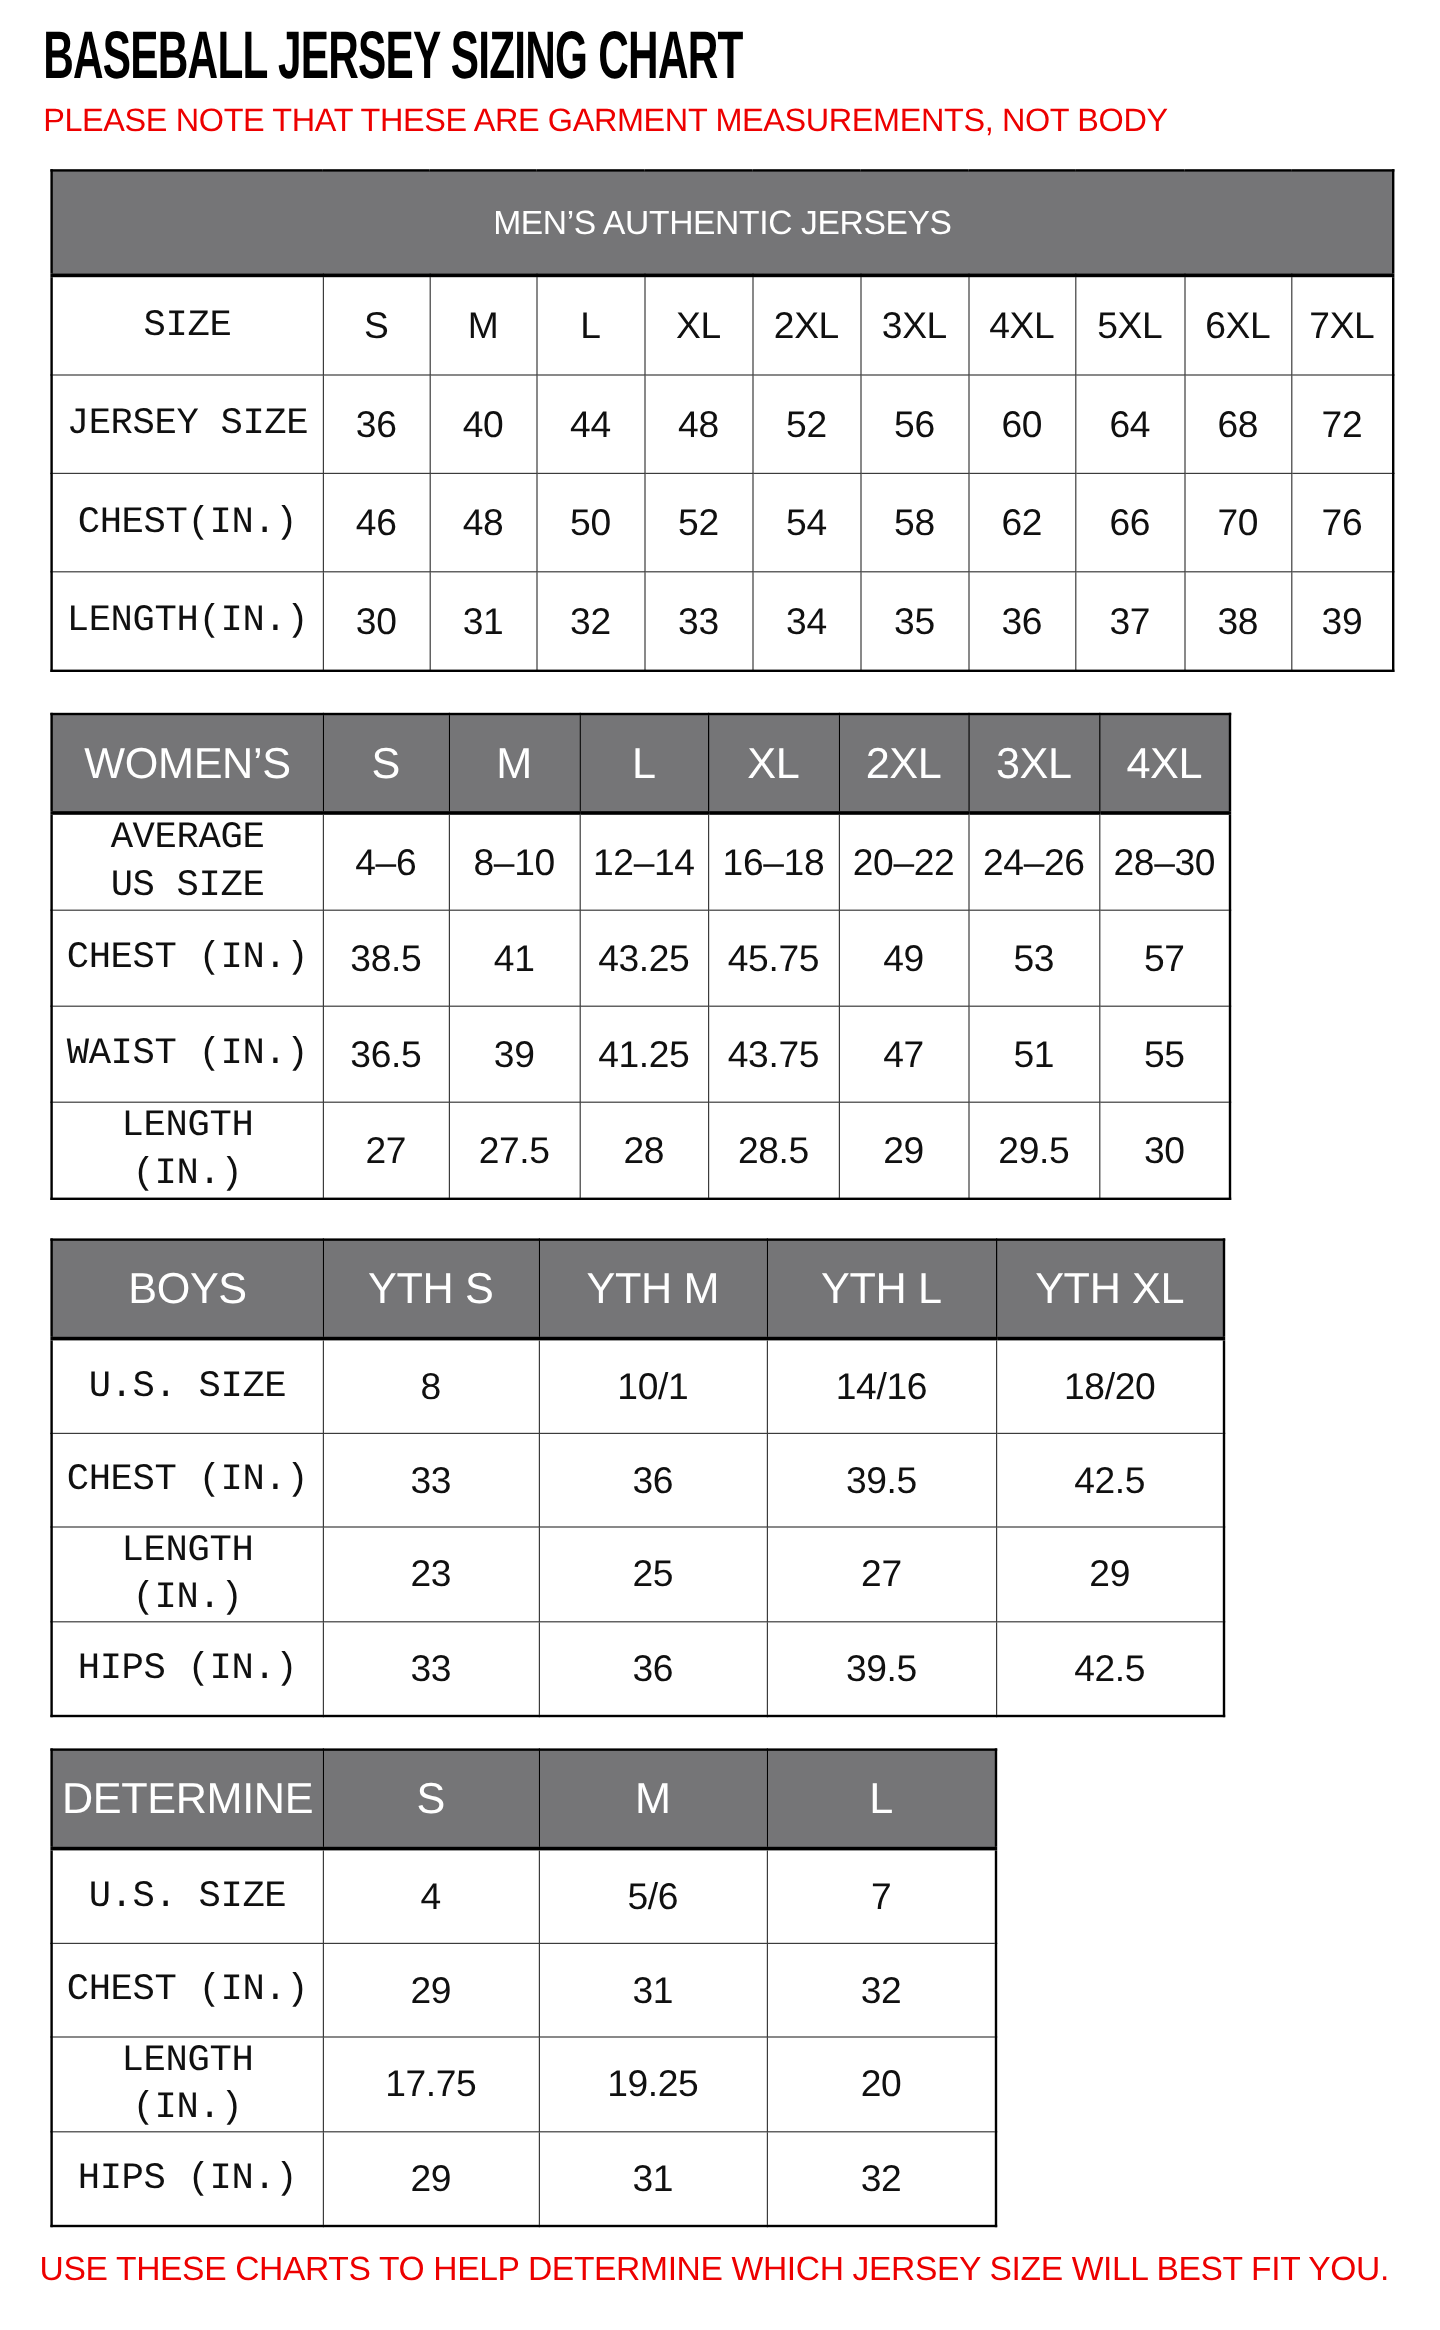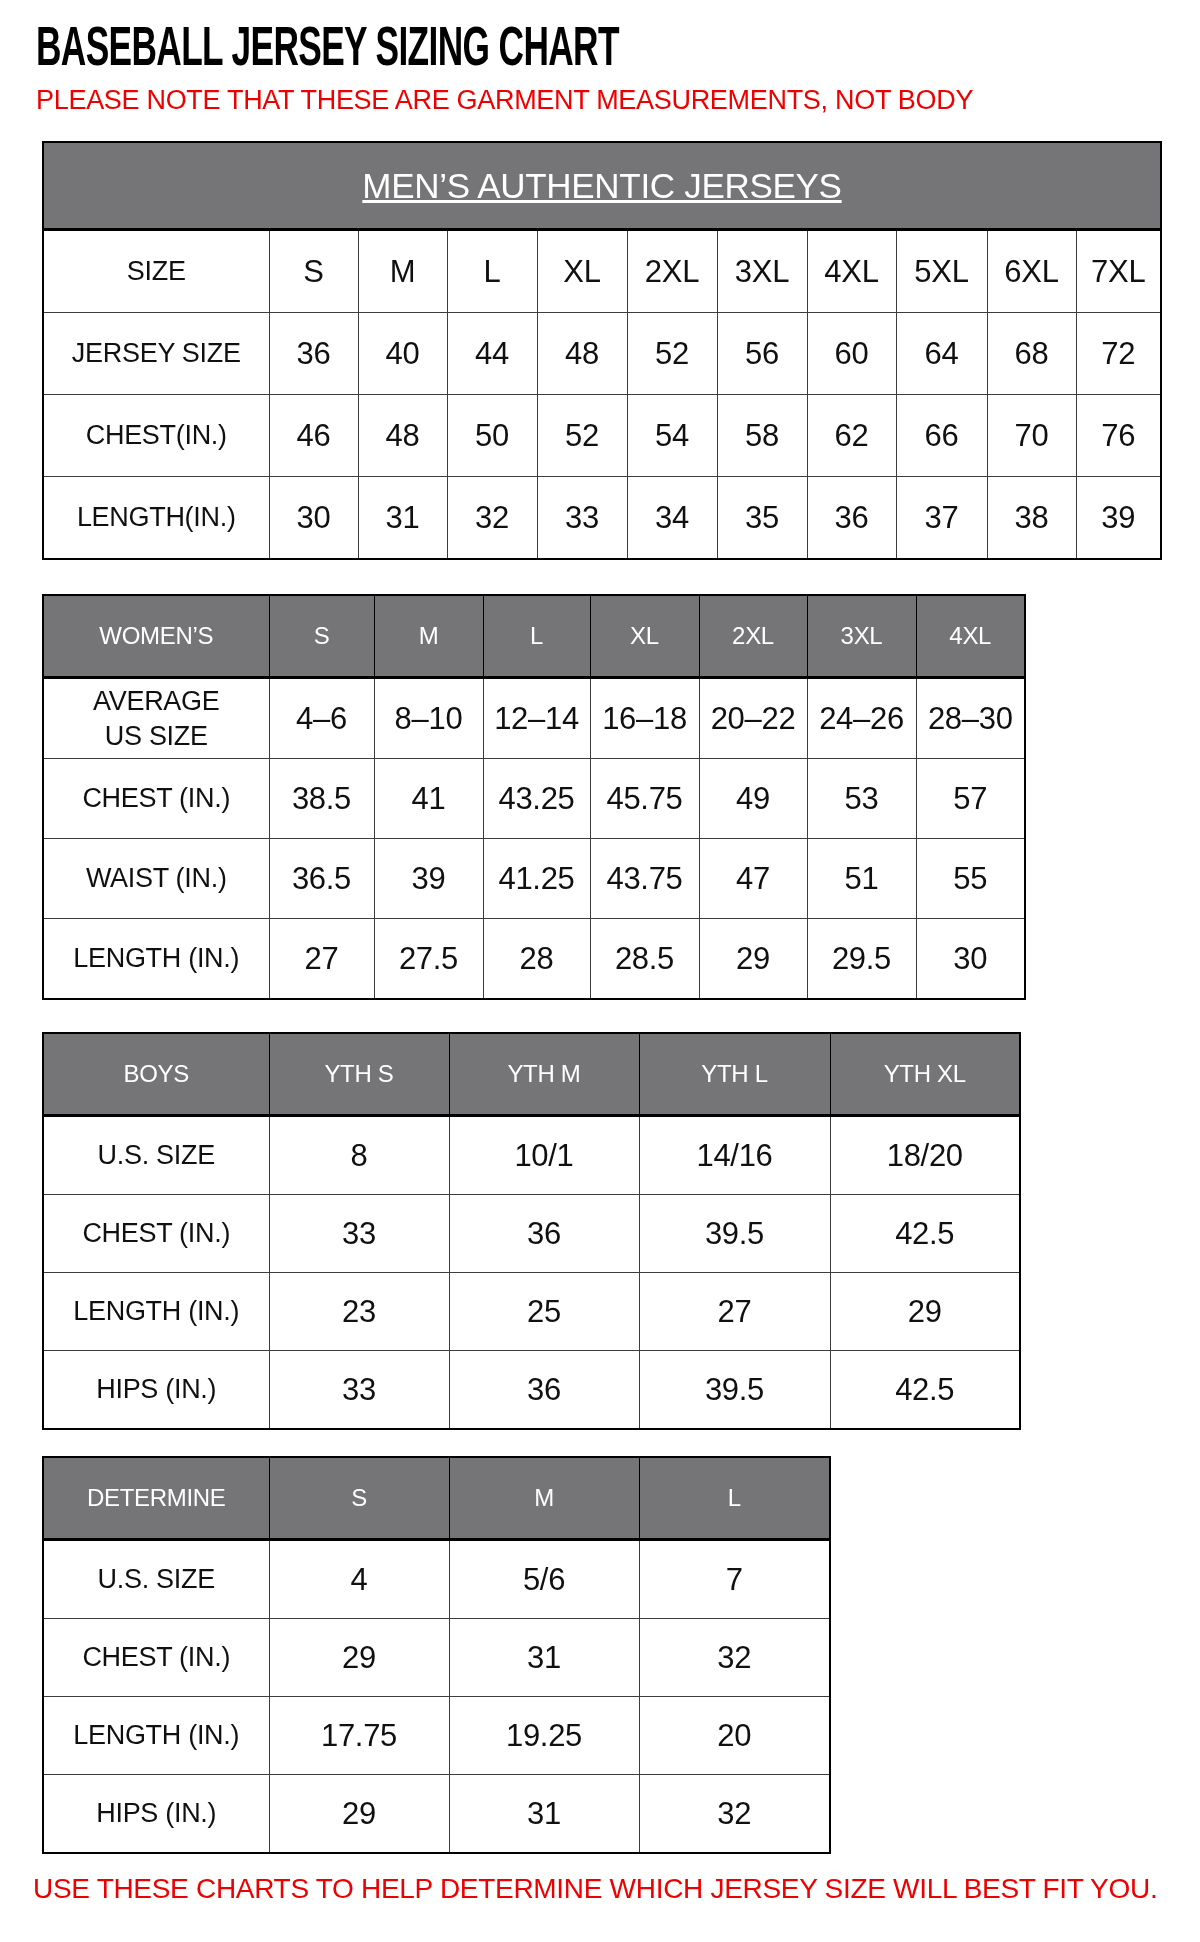--- a/index.html
+++ b/index.html
@@ -2,24 +2,24 @@
 <html><head>
 <meta charset="utf-8">
 <style>
   html,body{margin:0;padding:0;background:#ffffff;}
   body{width:1200px;height:1942px;overflow:hidden;font-family:"Liberation Sans",sans-serif;color:#101010;}
   .title{margin:18px 0 0 36px;font-size:56px;line-height:1;font-weight:800;color:#000;}
   .title .squeeze{display:inline-block;transform:scaleX(0.63);transform-origin:left center;white-space:nowrap;letter-spacing:-1px;}
   .note{margin:10px 0 0 36px;font-size:27px;line-height:32px;color:#ed0000;font-weight:500;letter-spacing:-0.3px;}
   table.t{border-collapse:collapse;margin-left:42px;table-layout:fixed;border:2.5px solid #000;}
   table.t td{border:1.6px solid #3c3c3c;text-align:center;vertical-align:middle;font-size:31px;padding:0 4px;letter-spacing:-0.3px;}
-  table.t td.lbl{font-size:27px;white-space:pre-line;line-height:1.26;}
-  table.t tr.h td{background:#757577;color:#ffffff;font-size:24px;border:1.6px solid #000;border-bottom:3.5px solid #000;}
+  table.t td.lbl{font-size:31px;white-space:pre-line;line-height:1.26;font-family:Liberation Mono, monospace;}
+  table.t tr.h td{background:#757577;color:#ffffff;font-size:36px;border:1.6px solid #000;border-bottom:3.5px solid #000;}
   table.mens{margin-top:25px;}
-  table.mens tr.h td{height:85px;font-size:35px;text-decoration:underline;}
+  table.mens tr.h td{height:85px;font-size:28px;}
   table.mens td{height:81px;}
   table.womens{margin-top:34px;}
   table.womens tr.h td{height:80px;}
   table.womens td{height:79px;}
   table.boys{margin-top:32px;}
   table.boys tr.h td{height:80px;}
   table.boys td{height:77px;}
   table.preschool{margin-top:26px;}
   table.preschool tr.h td{height:80px;}
   table.preschool td{height:77px;}

